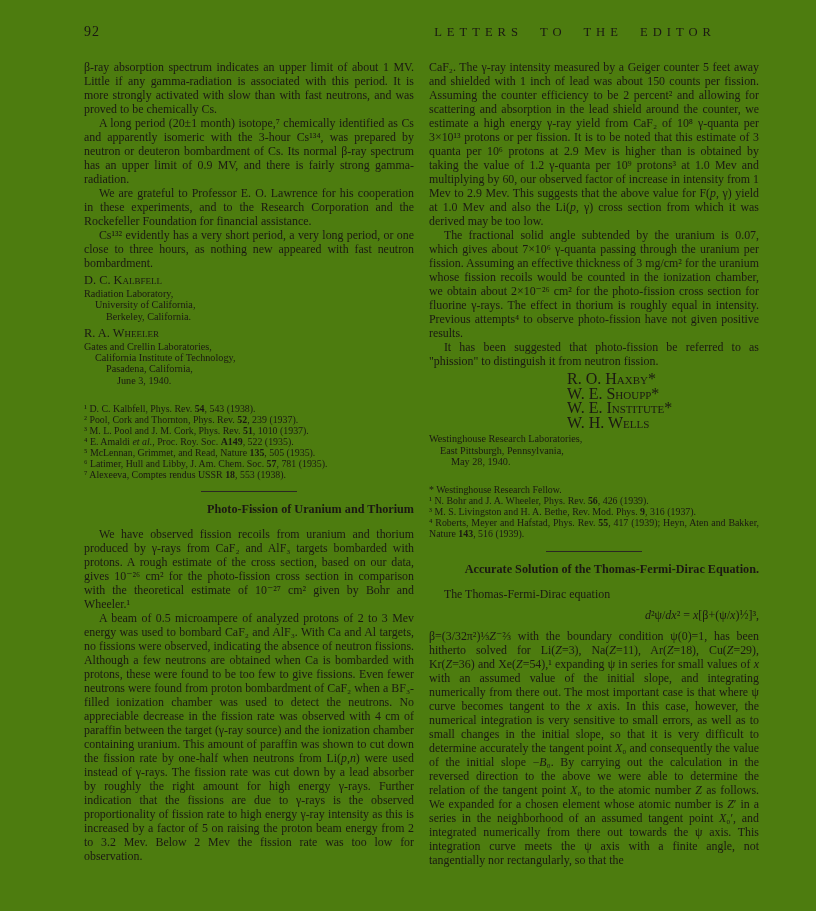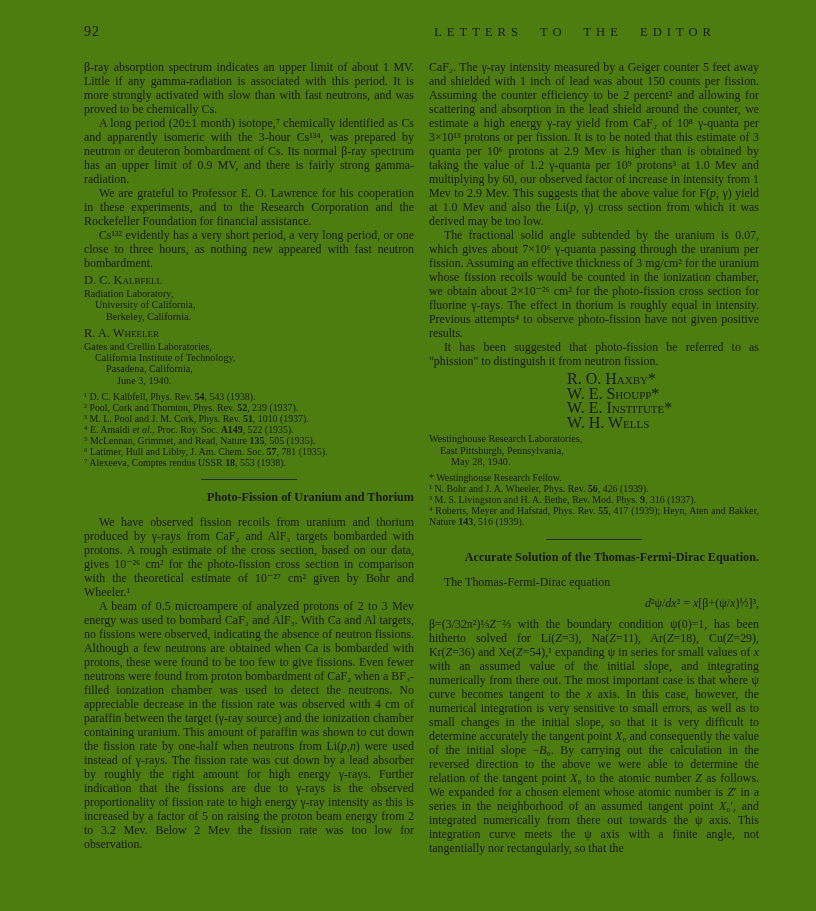--- a/index.html
+++ b/index.html
@@ -38,21 +38,21 @@
     font-size:12.4px;line-height:14px;
     text-align:left;
     margin:3px 0 1px;
   }
   .sig.sig-1{padding-right:30px;}
   .sig.sig-2{padding-right:20px;}
   .address{font-size:10.2px;line-height:11.3px;margin:1px 0 4px;}
   .address > div:nth-child(2){padding-left:11px;}
   .address > div:nth-child(3){padding-left:22px;}
   .address > div:nth-child(4){padding-left:33px;}
-  .footnotes{margin-top:6px;}
+  .footnotes{margin-top:18px;}
   .footnote{
     font-size:9.9px;line-height:10.9px;
     text-align:justify;margin:0;
   }
   .divider{
     width:96px;height:0;
     border-top:1.6px solid #2a2722;
     margin:11px auto 10px;
   }
   .article-title{

